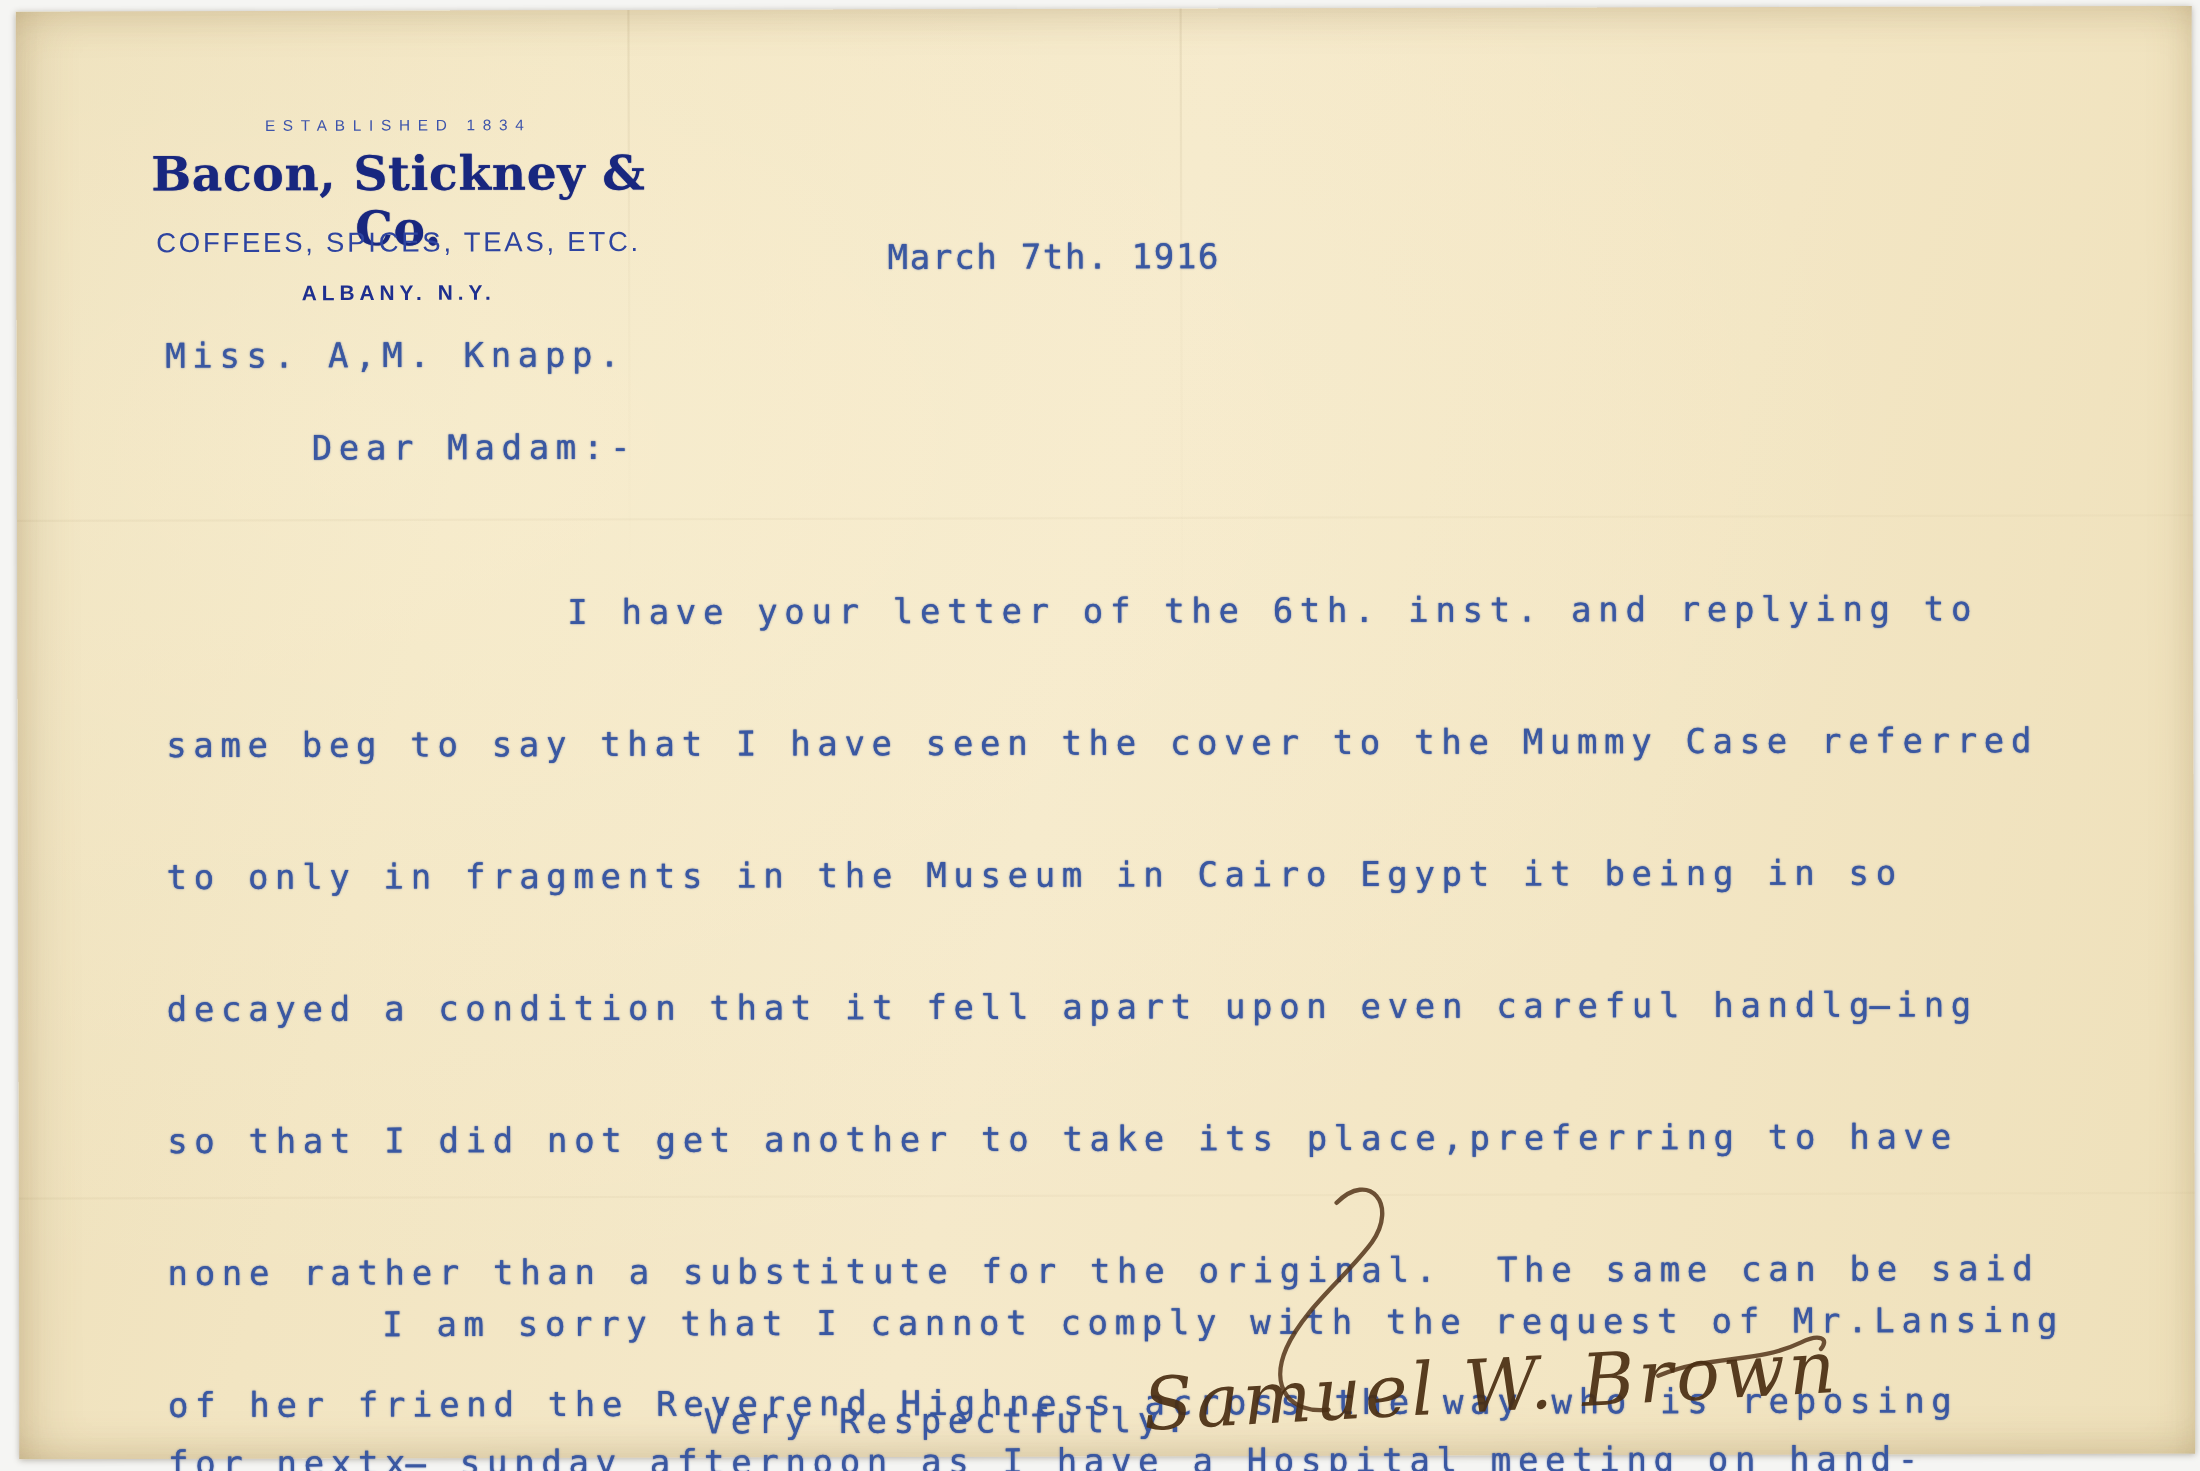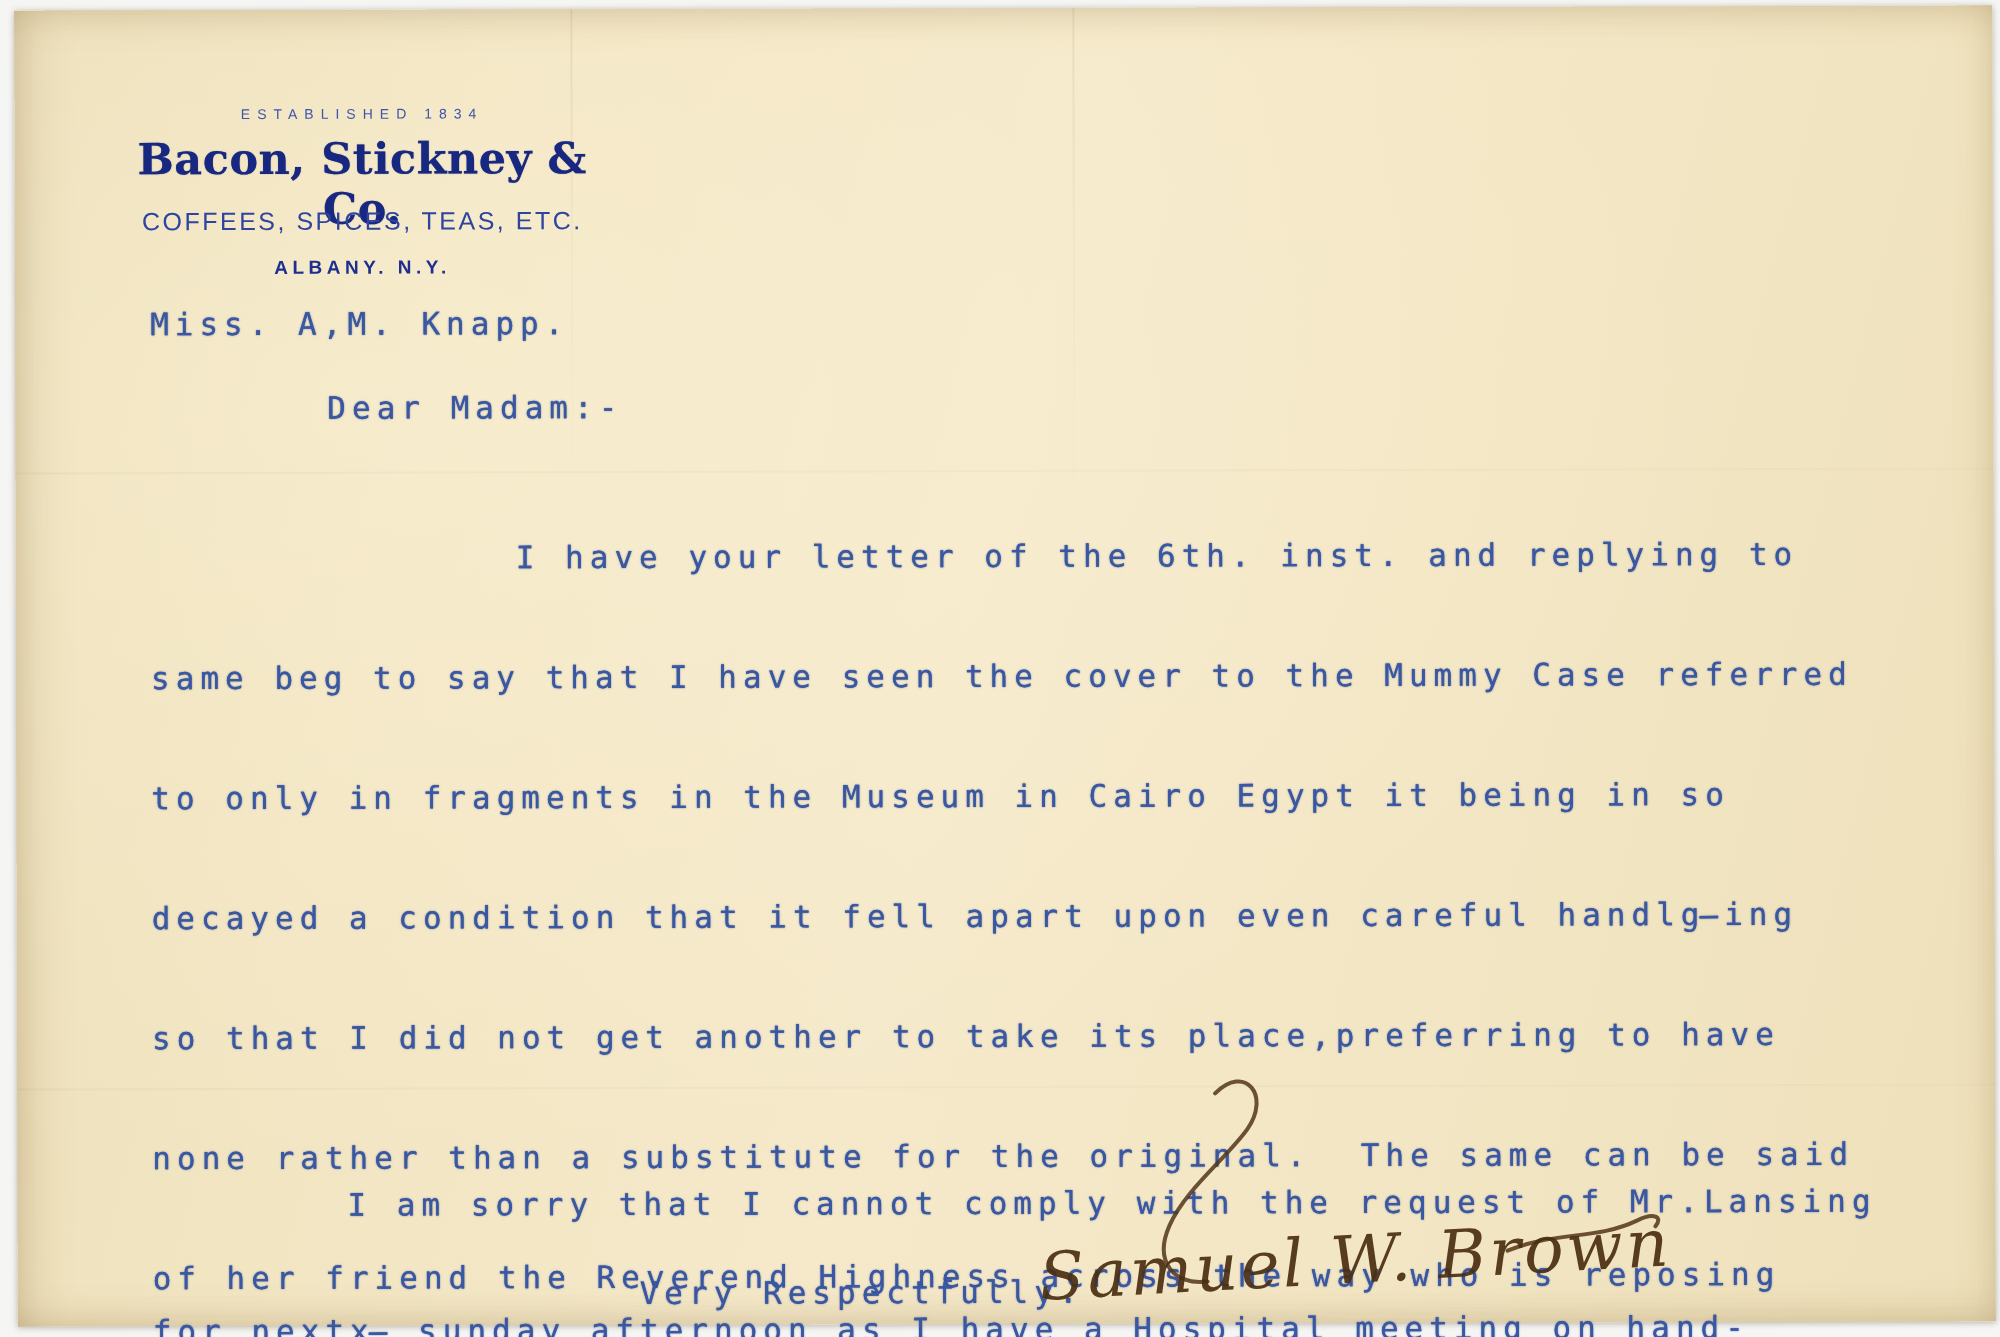--- a/index.html
+++ b/index.html
@@ -36,21 +36,21 @@
     text-shadow:0 0 1px rgba(44,72,146,.9), 0 0 2.5px rgba(44,72,146,.30);
     white-space:pre;
   }
   .tline{height:48px;line-height:48px;white-space:pre;}
   .p2 .tline{height:54px;line-height:54px;}
   .ind1{padding-left:365px;}
   .ind2{padding-left:195px;}
 
   #date{left:792px;top:208px;letter-spacing:1.5px;}
   #addressee{left:135px;top:296px;}
-  #salutation{left:268px;top:380px;margin-left:44px;}
+  #salutation{left:268px;top:380px;}
   #body1{left:135px;top:452px;width:1790px;}
   #body2{left:135px;top:1096px;width:1790px;}
   #closing{left:622px;top:1266px;}
 
   #signature{left:930px;top:1048px;width:780px;height:300px;overflow:visible;}
   #signature text{
     font-family:"DejaVu Serif",serif;font-style:italic;font-size:66px;
     fill:#4a2e12;letter-spacing:3px;opacity:.92;
   }
   #signature path{stroke:#54351a;stroke-width:4;fill:none;stroke-linecap:round;opacity:.85;}
@@ -63,20 +63,21 @@
   <div class="crease-v" style="left:556px;height:520px;"></div>
   <div class="crease-v" style="left:1058px;height:560px;"></div>
   <div class="crease-h" style="top:462px;"></div>
   <div class="crease-h" style="top:1078px;"></div>
 
   <div class="abs lh lh-est">ESTABLISHED 1834</div>
   <div class="abs lh lh-co">Bacon, Stickney &amp; Co.</div>
   <div class="abs lh lh-prod">COFFEES, SPICES, TEAS, ETC.</div>
   <div class="abs lh lh-city">ALBANY. N.Y.</div>
 
+  <div id="date" class="abs type">March 7th. 1916</div>
 
   <div id="addressee" class="abs type">Miss. A,M. Knapp.</div>
 
   <div id="salutation" class="abs type">Dear Madam:-</div>
 
   <div id="body1" class="abs type">
     <div class="tline ind1">I have your letter of the 6th. inst. and replying to</div>
     <div class="tline">same beg to say that I have seen the cover to the Mummy Case referred</div>
     <div class="tline">to only in fragments in the Museum in Cairo Egypt it being in so</div>
     <div class="tline">decayed a condition that it fell apart upon even careful handlg̶ing</div>

